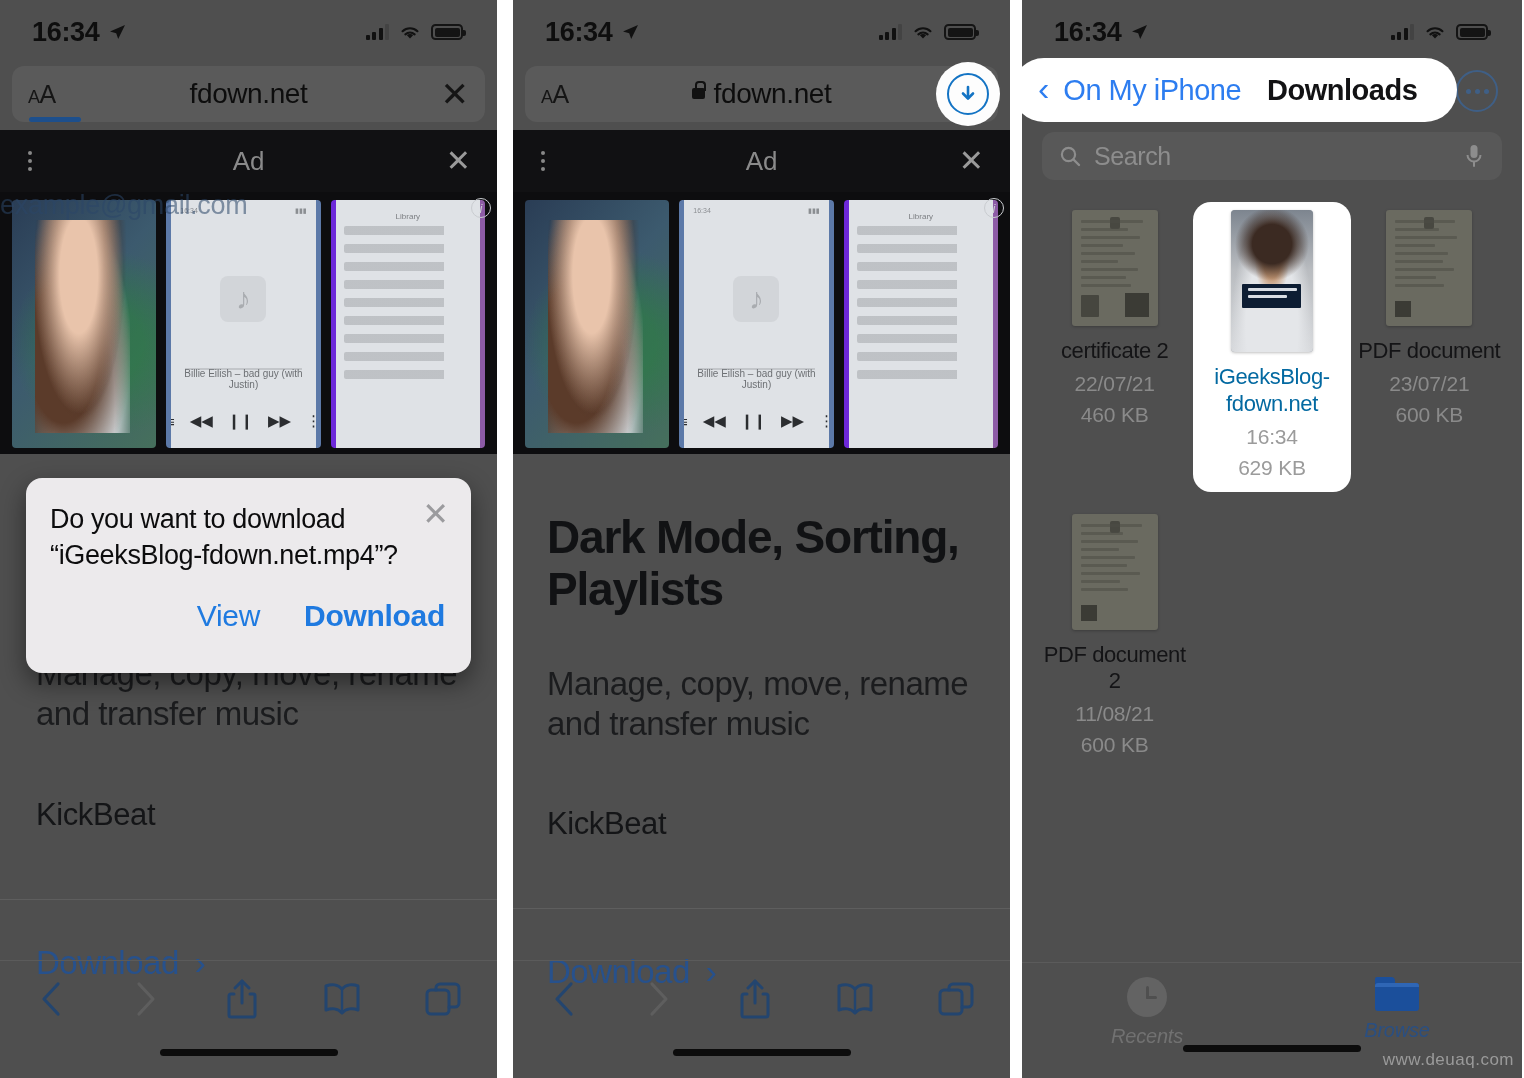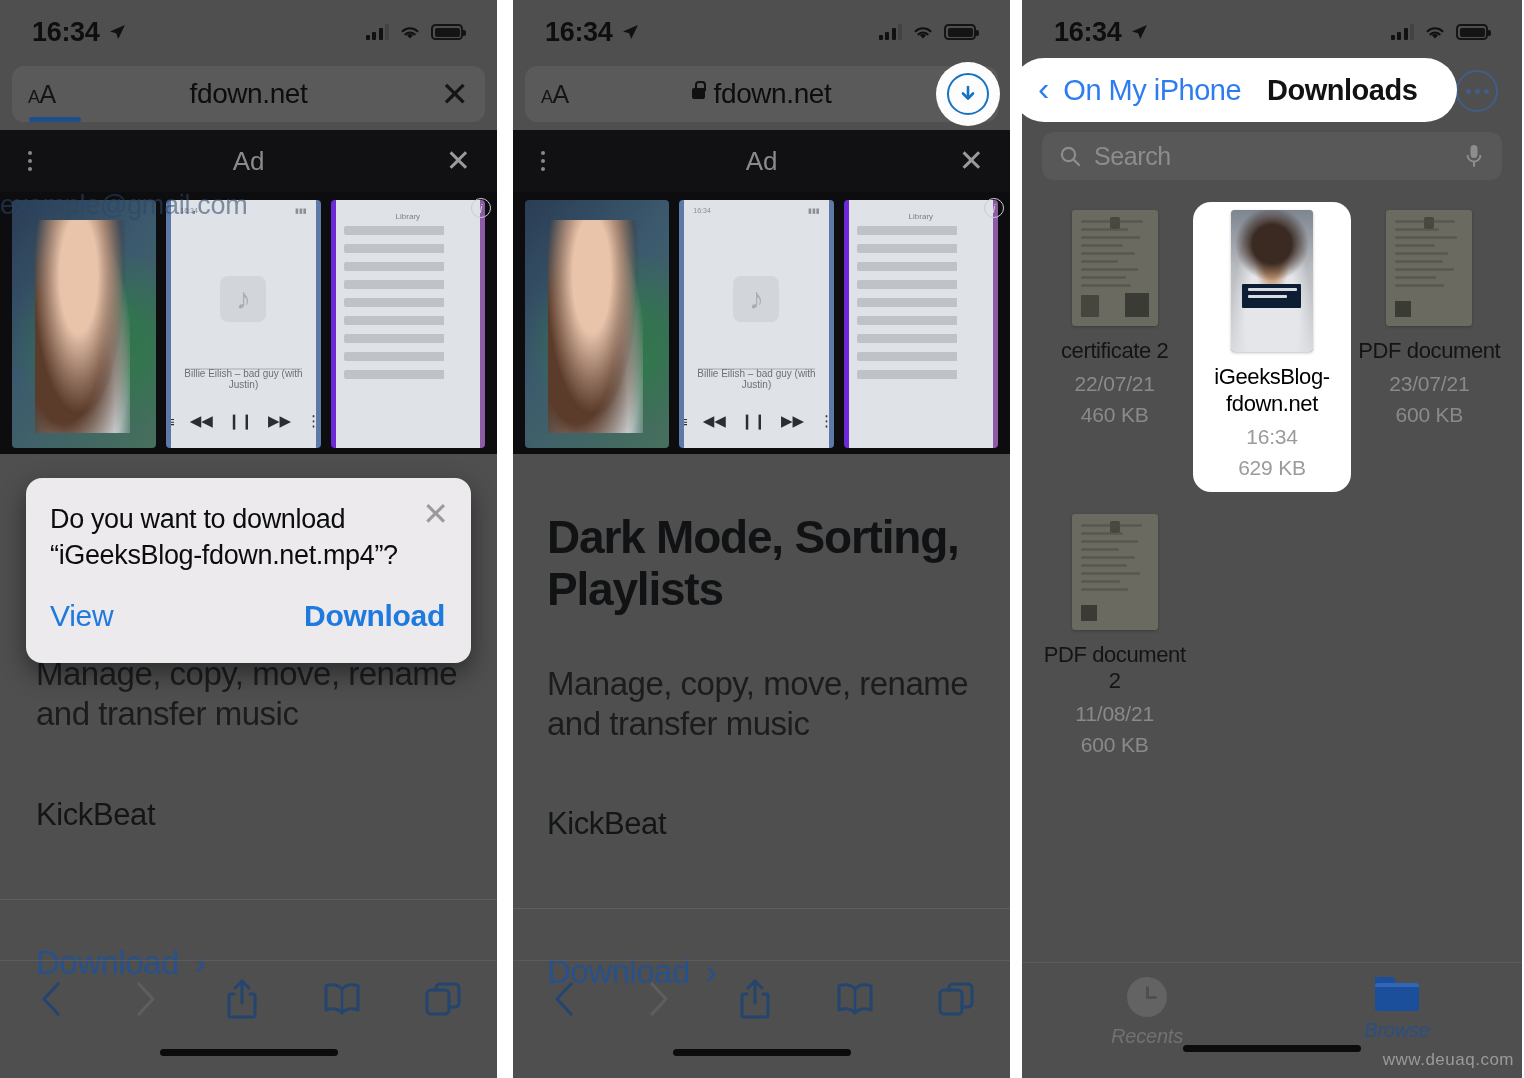--- a/index.html
+++ b/index.html
@@ -256,22 +256,22 @@
   }
   .dlg-text {
     font-size: 27px; color:#0c0c0d; line-height:1.32;
     letter-spacing:-.35px; padding-right:40px;
   }
   .dlg-close {
     position:absolute; right:22px; top:20px;
     font-size:32px; color:#9b9b9e; font-weight:300; line-height:1;
   }
   .dlg-actions {
-    display:flex; justify-content:space-between; gap:44px;
-    padding: 26px 2px 30px 0;
+    display:flex; justify-content:flex-end; gap:44px;
+    padding: 26px 2px 40px 0;
   }
   .dlg-actions .act { font-size:30px; color:#1f7ae0; letter-spacing:-.3px;}
   .dlg-actions .act.strong { font-weight:bold; }
 
   
   .files-nav {
     position:relative; height:62px; margin: 0 0 6px 0;
   }
   .nav-pill {
     position:absolute; left:-10px; top:-6px;
@@ -340,21 +340,21 @@
     position:absolute; left:14%; top:52%; width:72%; height:17%;
     background:#0d1d33; border-radius:1px;
   }
   .vid-badge .b {
     height:3px; background:#d8dde4; margin:4px 6px; border-radius:1px;
   }
   .tile-name {
     margin-top:12px; font-size:22px; color:#141416;
     text-align:center; line-height:1.22; letter-spacing:-.4px;
   }
-  .tile.sel .tile-name { color:#000000; }
+  .tile.sel .tile-name { color:#0369a1; }
   .tile-meta {
     margin-top:7px; font-size:21px; color:#8a8a8a; letter-spacing:-.2px;
   }
   .tile.sel .tile-meta { color:#9b9b9b; }
 
   .items-info {
     position:absolute; left:0; right:0; bottom:140px;
     text-align:center; font-size:24px; font-weight:bold;
     color:#111214; letter-spacing:-.3px;
   }

